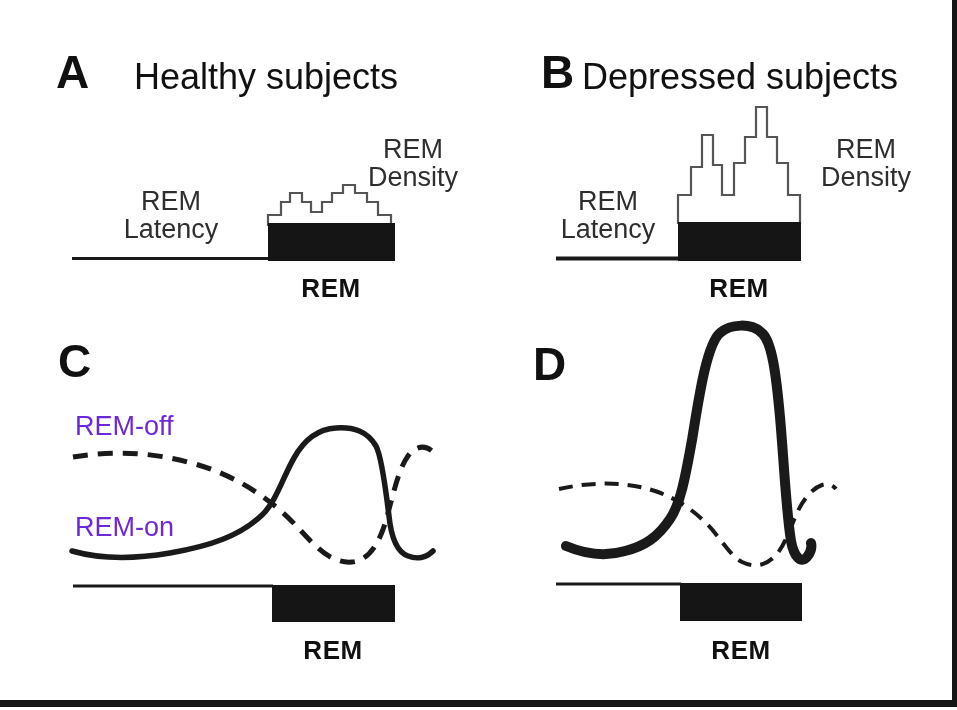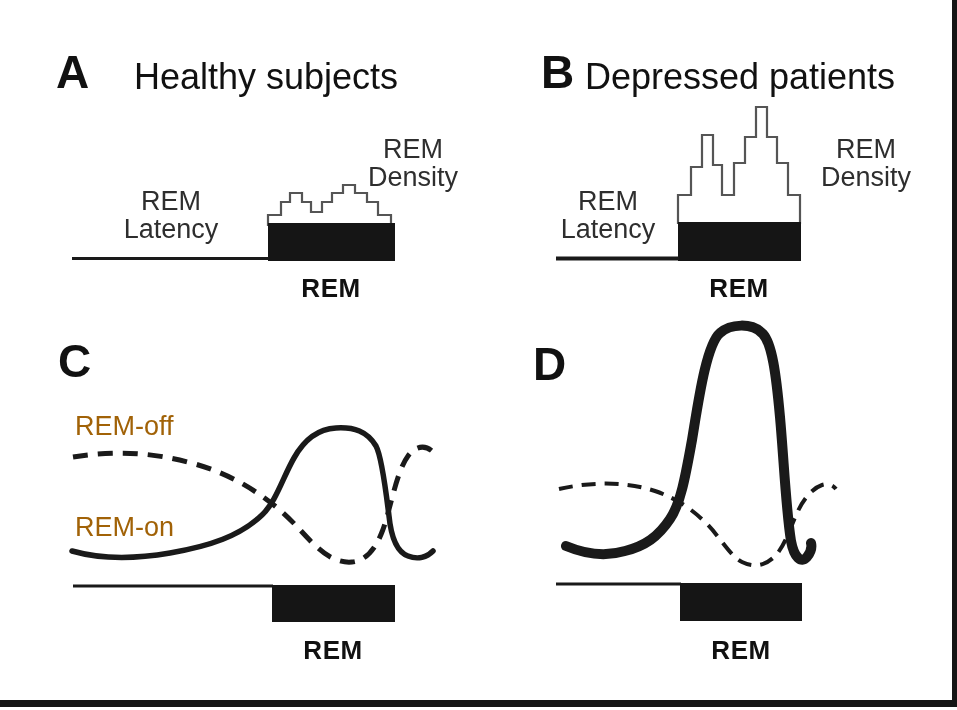--- a/index.html
+++ b/index.html
@@ -8,21 +8,21 @@
     width:957px;height:710px;
     background:#ffffff;
     overflow:hidden;
     font-family:"Liberation Sans", sans-serif;
   }
   #figure svg{position:absolute;left:0;top:0;}
   .txt{position:absolute;color:#1f1f1f;white-space:nowrap;line-height:1.04;}
   .letter{font-size:46px;font-weight:bold;color:#111111;}
   .title{font-size:36px;font-weight:normal;color:#111111;text-align:center;}
   .lbl{font-size:27px;font-weight:normal;color:#2e2e2e;text-align:center;}
-  .lbl-left{font-size:27px;font-weight:normal;color:#a16207;text-align:left;}
+  .lbl-left{font-size:27px;font-weight:normal;color:#6d28d9;text-align:left;}
   .rem{font-size:26px;font-weight:bold;color:#111111;text-align:center;letter-spacing:0.5px;}
 </style>
 </head>
 <body>
 
 <div id="figure">
 
   <svg width="957" height="710" viewBox="0 0 957 710">
 
     <path fill="#ffffff" stroke-width="2.2" stroke-linejoin="miter" d="M268,225 L268,215 H281 V202 H290 V193 H302 V202 H311 V212 H322 V202 H332 V193 H343 V185 H355 V193 H367 V202 H378 V215 H391 V225 Z" stroke="#555555"></path>
@@ -84,21 +84,21 @@
     <div>REM</div>
     <div>Latency</div>
   </div>
   <div class="txt lbl" style="left:333px;top:135px;width:160px;">
     <div>REM</div>
     <div>Density</div>
   </div>
   <div class="txt rem" style="left:251px;top:275px;width:160px;">REM</div>
 
   <div class="txt letter" style="left:541px;top:49px;">B</div>
-  <div class="txt title" style="left:570px;top:58px;width:340px;">Depressed patients</div>
+  <div class="txt title" style="left:570px;top:58px;width:340px;">Depressed subjects</div>
   <div class="txt lbl" style="left:528px;top:187px;width:160px;">
     <div>REM</div>
     <div>Latency</div>
   </div>
   <div class="txt lbl" style="left:786px;top:135px;width:160px;">
     <div>REM</div>
     <div>Density</div>
   </div>
   <div class="txt rem" style="left:659px;top:275px;width:160px;">REM</div>
 

